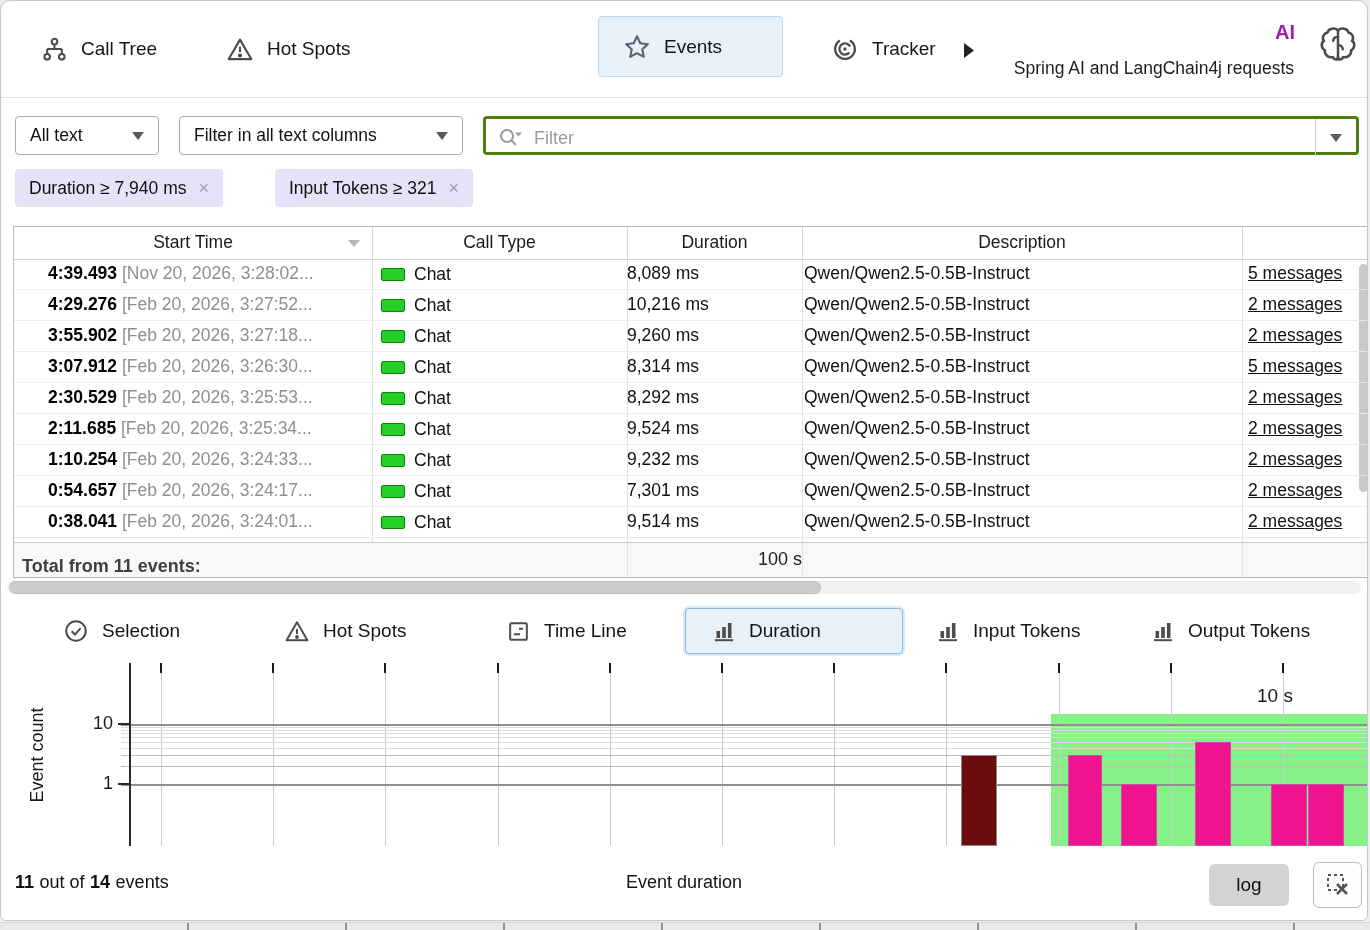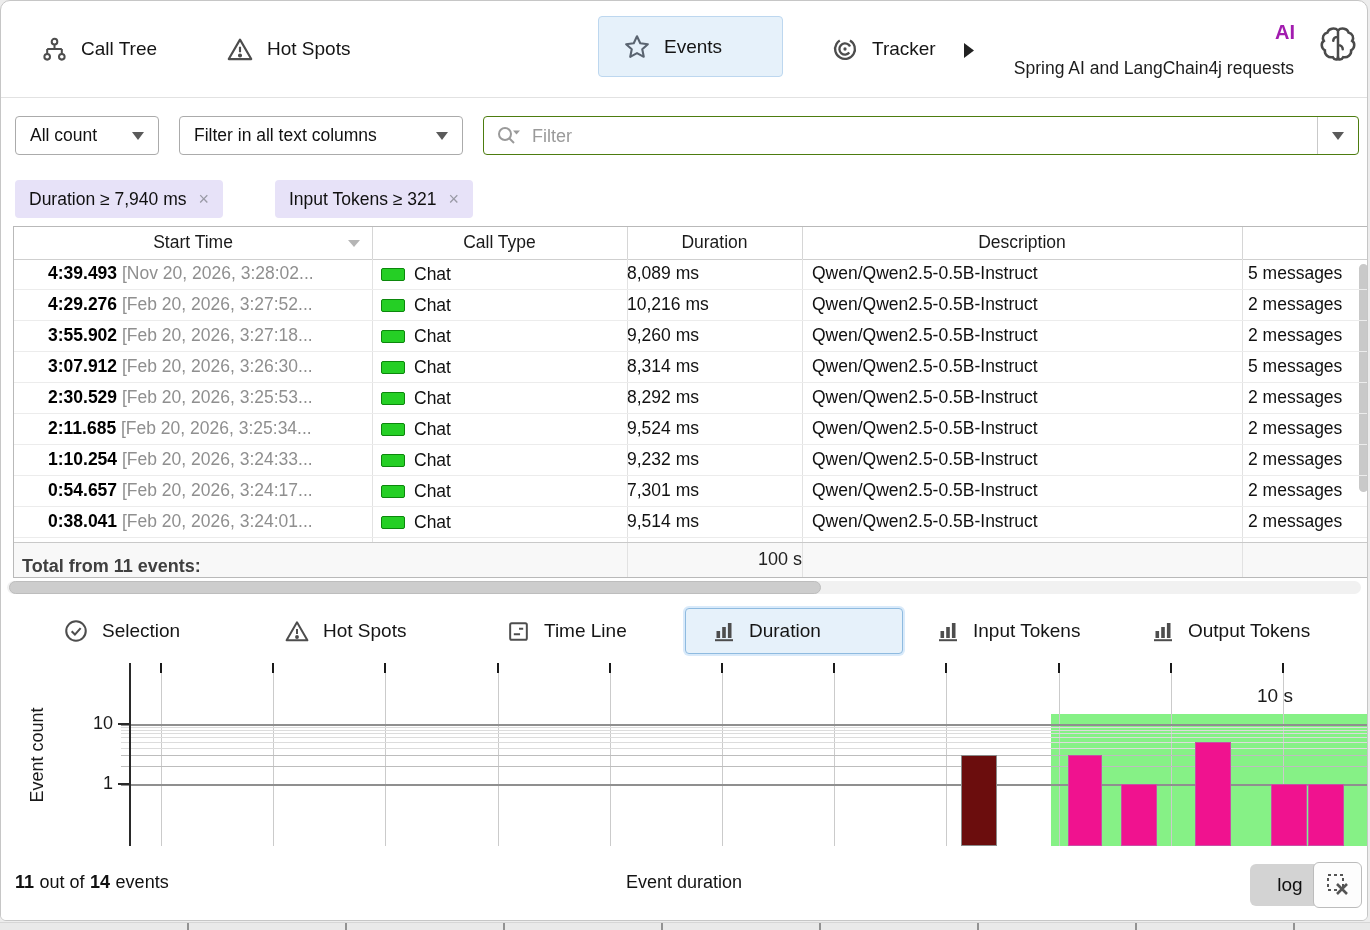--- a/index.html
+++ b/index.html
@@ -13,47 +13,47 @@
   .tab{position:absolute;top:0;height:96px;display:flex;align-items:center;gap:13px;font-size:19px;color:#151515;cursor:default;}
   .tab.sel{top:15px;height:61px;background:#e6f1fa;border:1px solid #bdd7ef;border-radius:4px;padding:0 24px;box-sizing:border-box;}
   .arrow-more{position:absolute;left:963px;top:42px;}
   .ai-badge{position:absolute;right:72px;top:20px;font-size:20px;font-weight:bold;color:#a21caf;}
   .ai-sub{position:absolute;right:73px;top:57px;font-size:17.5px;color:#1c1c1c;white-space:nowrap;}
   .brain{position:absolute;left:1316px;top:22px;}
   
   .combo{position:absolute;top:115px;height:39px;border:1px solid #ababab;border-radius:4px;background:#fff;
     display:flex;align-items:center;font-size:17.5px;padding:0 14px;box-sizing:border-box;gap:14px;}
   .caret{width:0;height:0;border-left:6px solid transparent;border-right:6px solid transparent;border-top:8px solid #5a5a5a;}
-  .searchbox{position:absolute;left:482px;right:8px;top:115px;height:39px;border:1px solid #4d7c0f;border-radius:4px;background:#fff;box-sizing:border-box;}
+  .searchbox{position:absolute;left:482px;right:8px;top:115px;height:39px;border:3px solid #4d7c0f;border-radius:4px;background:#fff;box-sizing:border-box;}
   .searchbox input{position:absolute;left:46px;top:1px;height:35px;width:790px;border:none;outline:none;font-size:18px;
     font-family:"Liberation Sans",sans-serif;color:#222;background:transparent;}
   .searchbox input::placeholder{color:#9a9a9a;}
   .search-ic{position:absolute;left:12px;top:7px;}
   .search-dd{position:absolute;right:0;top:0;width:40px;height:37px;border-left:1px solid #c9c9c9;display:flex;align-items:center;justify-content:center;border-radius:0 4px 4px 0;}
   .chip{position:absolute;top:168px;height:38px;background:#e7e2f8;border-radius:4px;display:flex;align-items:center;
-    font-size:17.5px;color:#101010;padding:4px 14px;gap:12px;box-sizing:border-box;margin-top:11px;}
+    font-size:17.5px;color:#101010;padding:4px 14px;gap:12px;box-sizing:border-box;}
   .chip .x{color:#9a9aa6;font-size:18px;}
   
   .table{position:absolute;left:12px;top:225px;width:1356px;height:352px;border:1px solid #b9b9b9;box-sizing:border-box;background:#fff;}
   .thead{position:absolute;left:0;top:0;right:0;height:32px;border-bottom:1px solid #cfcfcf;font-size:17.5px;color:#1a1a1a;}
   .hcell{position:absolute;top:0;height:32px;line-height:31px;text-align:center;overflow:hidden;}
   .sortcaret{position:absolute;left:334px;top:13px;width:0;height:0;border-left:6px solid transparent;border-right:6px solid transparent;border-top:7px solid #b5b5b5;}
   .vsep{position:absolute;top:0;bottom:0;width:1px;background:#e2e2e2;}
   .thead .vsep{background:#d6d6d6;}
   .tbody{position:absolute;left:0;top:32px;right:0;height:284px;overflow:hidden;}
   .trow{position:relative;height:30px;border-bottom:1px solid #ececec;font-size:17.5px;}
   .cell{position:absolute;top:0;height:30px;line-height:29px;white-space:nowrap;overflow:hidden;box-sizing:border-box;}
   .c-time{left:0;width:358px;padding-left:34px;}
   .c-time b{color:#000;}
   .c-time .date{color:#8f8f8f;}
   .c-type{left:358px;width:255px;padding-left:9px;display:flex;align-items:center;gap:9px;}
   .swatch{width:24px;height:13px;background:#25cf25;border:1.5px solid #0c870c;border-radius:2px;box-sizing:border-box;flex:none;}
   .c-dur{left:613px;width:175px;padding-right:8px;}
-  .c-desc{left:788px;width:440px;padding-left:10px;}
-  .c-msg{left:1228px;width:117px;padding-left:6px;}
+  .c-desc{left:788px;width:440px;padding-left:2px;}
+  .c-msg{left:1228px;width:117px;padding-left:6px;text-decoration:underline;}
   .vthumb{position:absolute;left:1345px;top:5px;width:9px;height:228px;background:#c9c9c9;border-radius:5px;}
   .tfoot{position:absolute;left:0;bottom:0;right:0;height:34px;border-top:1px solid #c9c9c9;background:#f8f8f8;font-size:18px;}
   .tfoot .label{position:absolute;left:8px;top:0;line-height:33px;font-weight:bold;color:#404040;margin-top:7px;}
   .tfoot .val{position:absolute;left:613px;width:175px;text-align:right;padding-right:8px;line-height:33px;color:#222;}
   .hscroll{position:absolute;left:6px;right:6px;top:580px;height:13px;background:#f1f1f1;border-radius:7px;}
   .hthumb{position:absolute;left:2px;top:0;width:812px;height:13px;background:#cdcdcd;border:1px solid #bdbdbd;border-radius:7px;box-sizing:border-box;}
   
   .ctab{position:absolute;top:600px;height:60px;display:flex;align-items:center;gap:13px;font-size:19px;color:#151515;}
   .ctab.sel{top:607px;height:46px;background:#e6f1fa;border:1px solid #8fbbe0;box-shadow:0 0 0 2px #d9eafa;border-radius:4px;padding:0 26px;box-sizing:border-box;}
   
@@ -66,21 +66,21 @@
   .bar{position:absolute;box-sizing:border-box;border:1px solid;}
   .sel-region{position:absolute;}
   .ylab{position:absolute;left:36px;top:92px;transform:translate(-50%,-50%) rotate(-90deg);transform-origin:center;font-size:18px;color:#1a1a1a;white-space:nowrap;}
   .ytlabel{position:absolute;width:34px;text-align:right;left:78px;font-size:18px;color:#1a1a1a;transform:translateY(-52%);}
   .xlab{position:absolute;left:1256px;top:22px;font-size:19px;color:#1a1a1a;}
   
   .statusbar{position:absolute;left:0;top:845px;width:100%;height:76px;background:#fff;}
   .st-left{position:absolute;left:14px;top:26px;font-size:18px;display:flex;gap:5.5px;}
   .st-center{position:absolute;left:0;width:100%;top:26px;text-align:center;font-size:18px;color:#141414;}
   .log-btn{position:absolute;left:1208px;top:18px;width:80px;height:42px;background:#d3d3d3;border-radius:6px;
-    font-size:19px;color:#111;display:flex;align-items:center;justify-content:center;margin-left:41px;}
+    font-size:19px;color:#111;display:flex;align-items:center;justify-content:center;}
   .clear-btn{position:absolute;left:1312px;top:16px;width:49px;height:46px;background:#fdfdfd;border:1px solid #bcbcbc;border-radius:6px;
     box-sizing:border-box;display:flex;align-items:center;justify-content:center;}
   
   .bottom-strip{position:absolute;left:0;top:922px;width:1370px;height:8px;background:#e9e9e9;
     background-image:repeating-linear-gradient(to right,transparent 0,transparent 156px,#929292 156px,#929292 158px);
     background-position:31px 0;border-top:1px solid #d6d6d6;box-sizing:border-box;}
 </style>
 </head>
 <body>
 
@@ -137,21 +137,21 @@
       <svg width="42" height="42" viewBox="0 0 40 40" fill="none" stroke="#4a4a4a" stroke-width="2.4" stroke-linecap="round">
         <path d="M20 7 C17 4 11 5 10 9 C6 10 4.5 14 6.5 17 C3.5 19 4 24 7.5 26 C7 30 11 33.5 15 32.5 C16.5 35.5 20 35.5 20 32.5"></path>
         <path d="M20 7 C23 4 29 5 30 9 C34 10 35.5 14 33.5 17 C36.5 19 36 24 32.5 26 C33 30 29 33.5 25 32.5 C23.5 35.5 20 35.5 20 32.5"></path>
         <path d="M20 7 V32.5 M20 13 C17 13 15.5 15 15.5 17 M20 21 C23 21 24.5 23 24.5 25"></path>
       </svg>
     </span>
     <div class="ai-sub">Spring AI and LangChain4j requests</div>
   </div>
 
   <div class="combo" style="left:14px;width:144px">
-    <span>All count</span>
+    <span>All text</span>
     <span class="caret" style="margin-left:auto"></span>
   </div>
   <div class="combo" style="left:178px;width:284px">
     <span>Filter in all text columns</span>
     <span class="caret" style="margin-left:auto"></span>
   </div>
   <div class="searchbox">
     <span class="search-ic">
       <svg width="26" height="24" viewBox="0 0 26 24" fill="none" stroke="#9a9a9a" stroke-width="2">
         <circle cx="9" cy="10" r="6"></circle>

